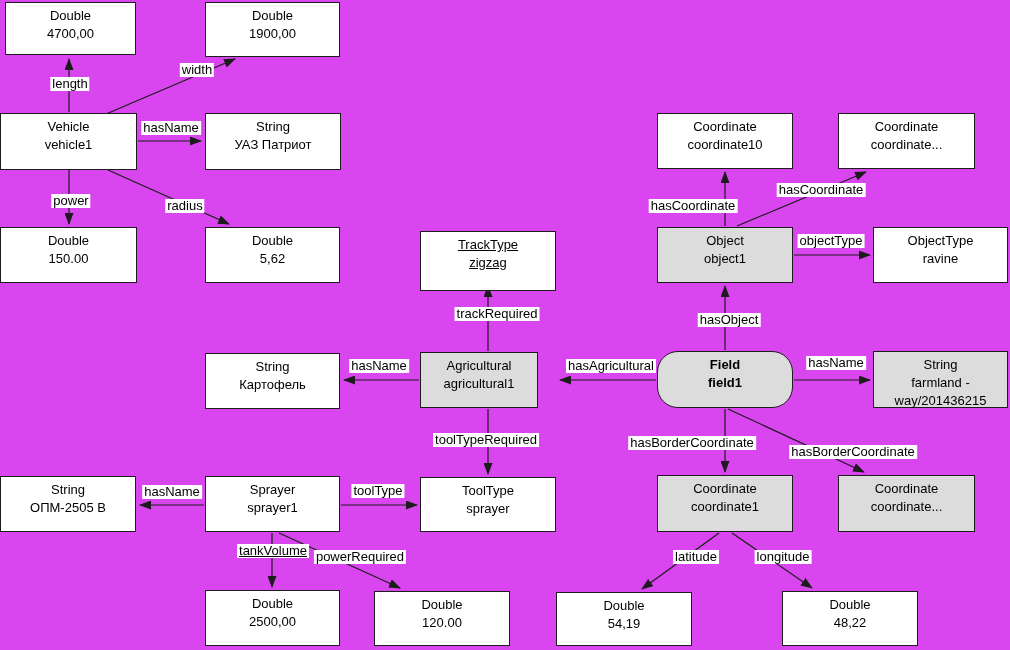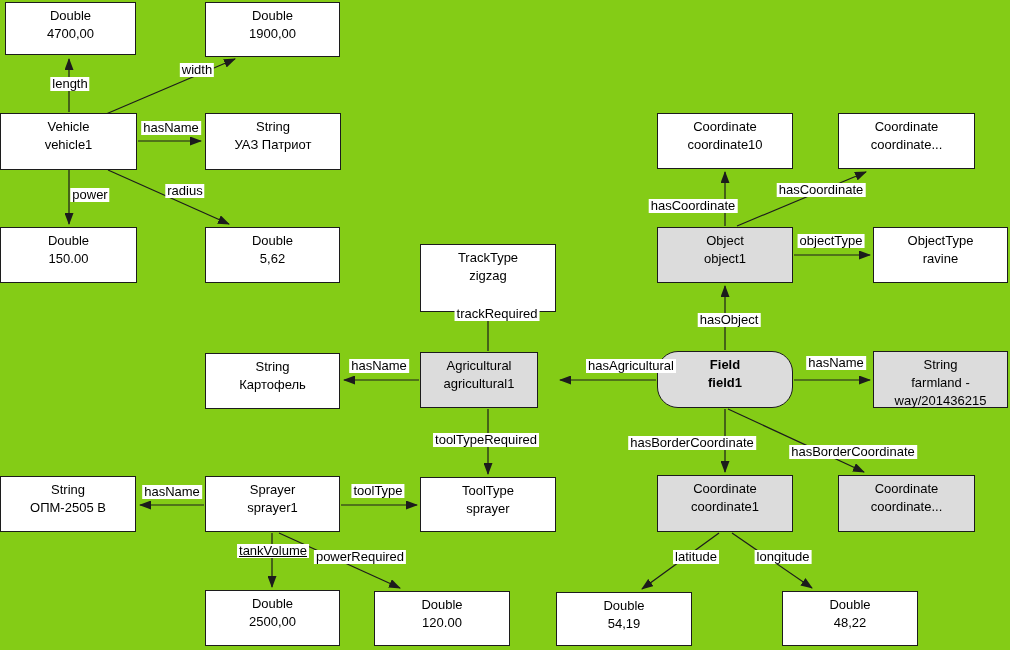--- a/index.html
+++ b/index.html
@@ -40,21 +40,21 @@
     color: #000000;
     padding: 0 2px;
     font-size: 13px;
     line-height: 14px;
     white-space: nowrap;
   }
 </style>
 </head>
 <body>
 
-<div id="canvas" style="background: #84cc16;">
+<div id="canvas" style="background: #d946ef;">
   <svg id="edge-layer" xmlns="http://www.w3.org/2000/svg" width="1010" height="650" viewBox="0 0 1010 650">
     <defs>
       <marker id="arrowhead" markerUnits="userSpaceOnUse" markerWidth="12" markerHeight="9" refX="11" refY="4.5" orient="auto">
         <path d="M0,0 L12,4.5 L0,9 Z" fill="#1c1c1c"></path>
       </marker>
     </defs>
     <g id="edge-lines">
         <line x1="69" y1="112" x2="69" y2="59" stroke="#1c1c1c" stroke-width="1.2" marker-end="url(#arrowhead)"></line>
         <line x1="106" y1="114" x2="235" y2="59" stroke="#1c1c1c" stroke-width="1.2" marker-end="url(#arrowhead)"></line>
         <line x1="138" y1="141" x2="201" y2="141" stroke="#1c1c1c" stroke-width="1.2" marker-end="url(#arrowhead)"></line>
@@ -105,21 +105,21 @@
         <div class="node-line">coordinate...</div>
       </div>
       <div class="node" style="left: 0px; top: 227px; width: 137px; height: 56px; background: rgb(255, 255, 255); border-color: rgb(28, 28, 28);">
         <div class="node-line">Double</div>
         <div class="node-line">150.00</div>
       </div>
       <div class="node" style="left: 205px; top: 227px; width: 135px; height: 56px; background: rgb(255, 255, 255); border-color: rgb(28, 28, 28);">
         <div class="node-line">Double</div>
         <div class="node-line">5,62</div>
       </div>
-      <div class="node" style="left: 420px; top: 244px; width: 136px; height: 68px; background: rgb(255, 255, 255); border-color: rgb(28, 28, 28);">
+      <div class="node" style="left: 420px; top: 231px; width: 136px; height: 60px; background: rgb(255, 255, 255); border-color: rgb(28, 28, 28); text-decoration: underline;">
         <div class="node-line">TrackType</div>
         <div class="node-line">zigzag</div>
       </div>
       <div class="node shaded" style="left: 657px; top: 227px; width: 136px; height: 56px; background: rgb(220, 220, 220); border-color: rgb(28, 28, 28);">
         <div class="node-line">Object</div>
         <div class="node-line">object1</div>
       </div>
       <div class="node" style="left: 873px; top: 227px; width: 135px; height: 56px; background: rgb(255, 255, 255); border-color: rgb(28, 28, 28);">
         <div class="node-line">ObjectType</div>
         <div class="node-line">ravine</div>
@@ -175,25 +175,25 @@
       </div>
       <div class="node" style="left: 782px; top: 591px; width: 136px; height: 55px; background: rgb(255, 255, 255); border-color: rgb(28, 28, 28);">
         <div class="node-line">Double</div>
         <div class="node-line">48,22</div>
       </div>
     </div>
   <div id="labels-layer">
       <div class="edge-label" style="left: 70px; top: 84px;">length</div>
       <div class="edge-label" style="left: 197px; top: 70px; text-align: right;">width</div>
       <div class="edge-label" style="left: 171px; top: 128px;">hasName</div>
-      <div class="edge-label" style="left: 71px; top: 195px; margin-left: 19px;">power</div>
-      <div class="edge-label" style="left: 185px; top: 191px;">radius</div>
+      <div class="edge-label" style="left: 71px; top: 201px;">power</div>
+      <div class="edge-label" style="left: 185px; top: 206px;">radius</div>
       <div class="edge-label" style="left: 487px; top: 314px; margin-left: 10px;">trackRequired</div>
       <div class="edge-label" style="left: 379px; top: 366px;">hasName</div>
-      <div class="edge-label" style="left: 611px; top: 366px; margin-left: 20px;">hasAgricultural</div>
+      <div class="edge-label" style="left: 611px; top: 366px;">hasAgricultural</div>
       <div class="edge-label" style="left: 486px; top: 440px;">toolTypeRequired</div>
       <div class="edge-label" style="left: 693px; top: 206px;">hasCoordinate</div>
       <div class="edge-label" style="left: 821px; top: 190px;">hasCoordinate</div>
       <div class="edge-label" style="left: 831px; top: 241px;">objectType</div>
       <div class="edge-label" style="left: 729px; top: 320px;">hasObject</div>
       <div class="edge-label" style="left: 836px; top: 363px;">hasName</div>
       <div class="edge-label" style="left: 692px; top: 443px;">hasBorderCoordinate</div>
       <div class="edge-label" style="left: 853px; top: 452px;">hasBorderCoordinate</div>
       <div class="edge-label" style="left: 172px; top: 492px;">hasName</div>
       <div class="edge-label" style="left: 378px; top: 491px;">toolType</div>

